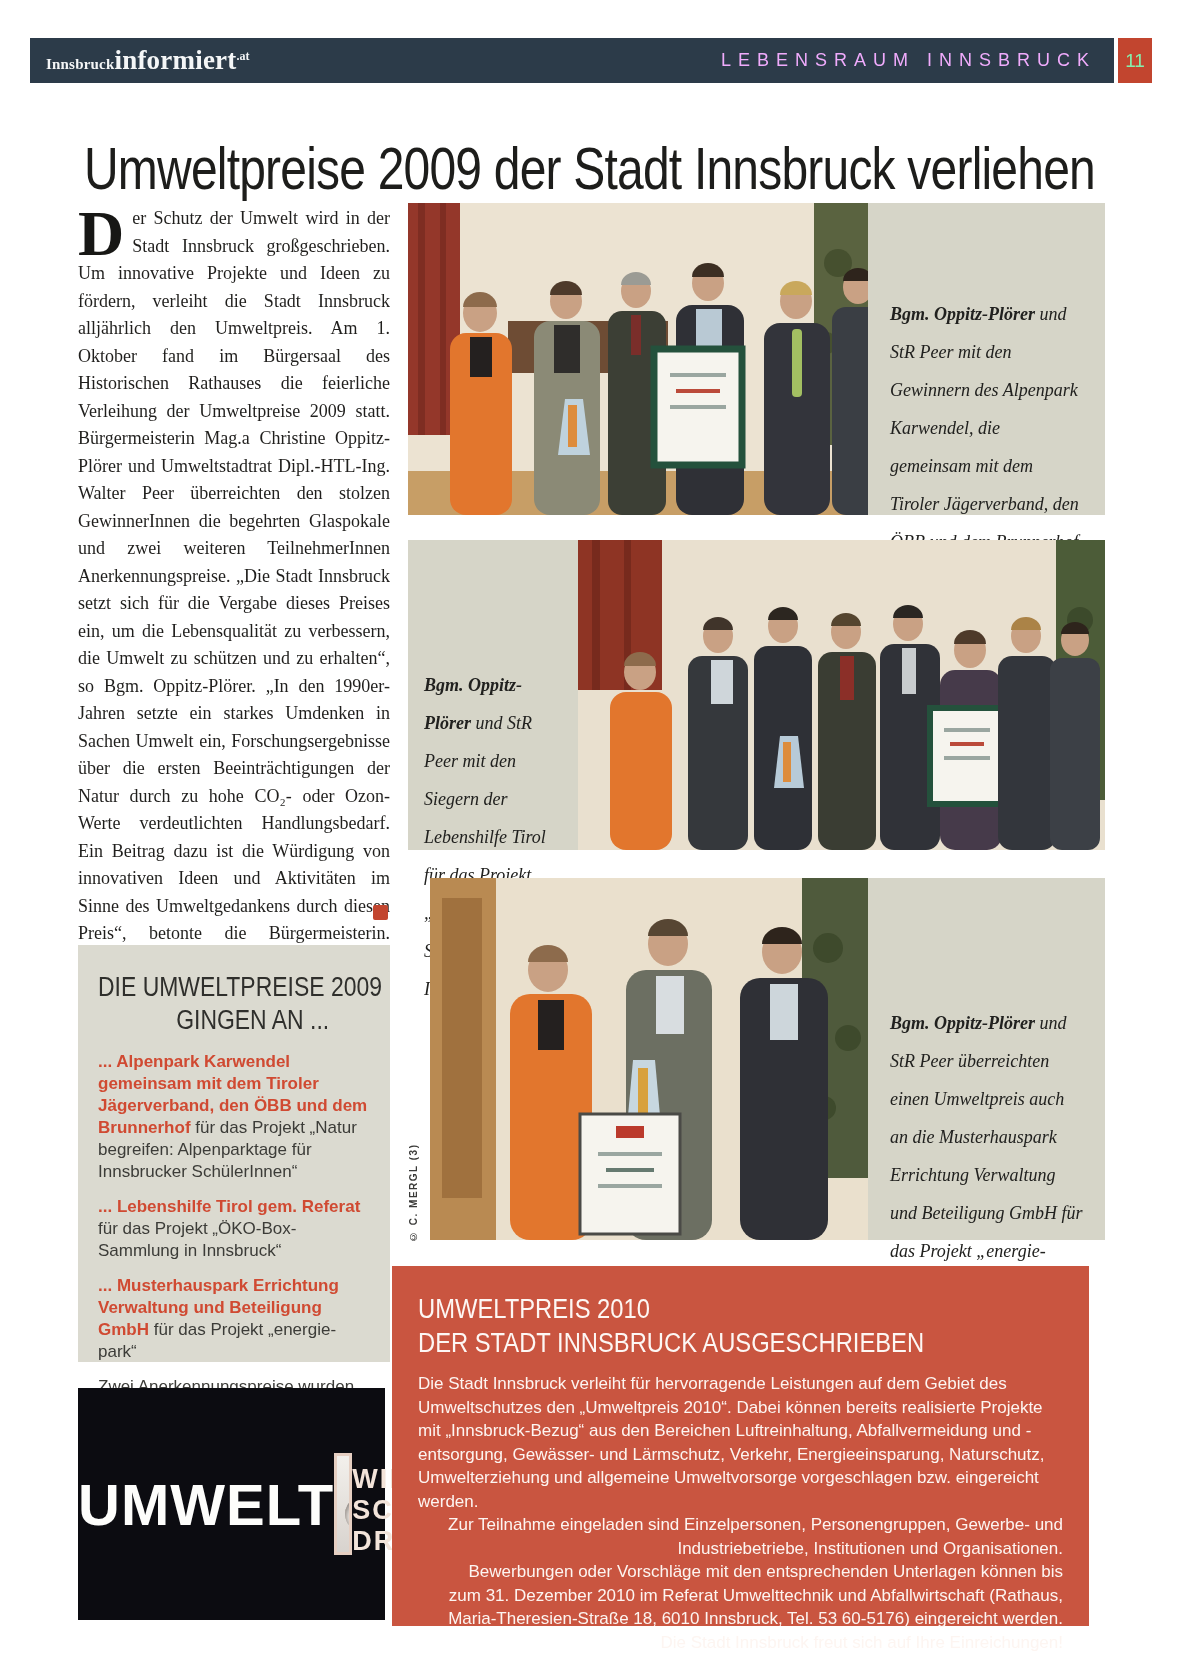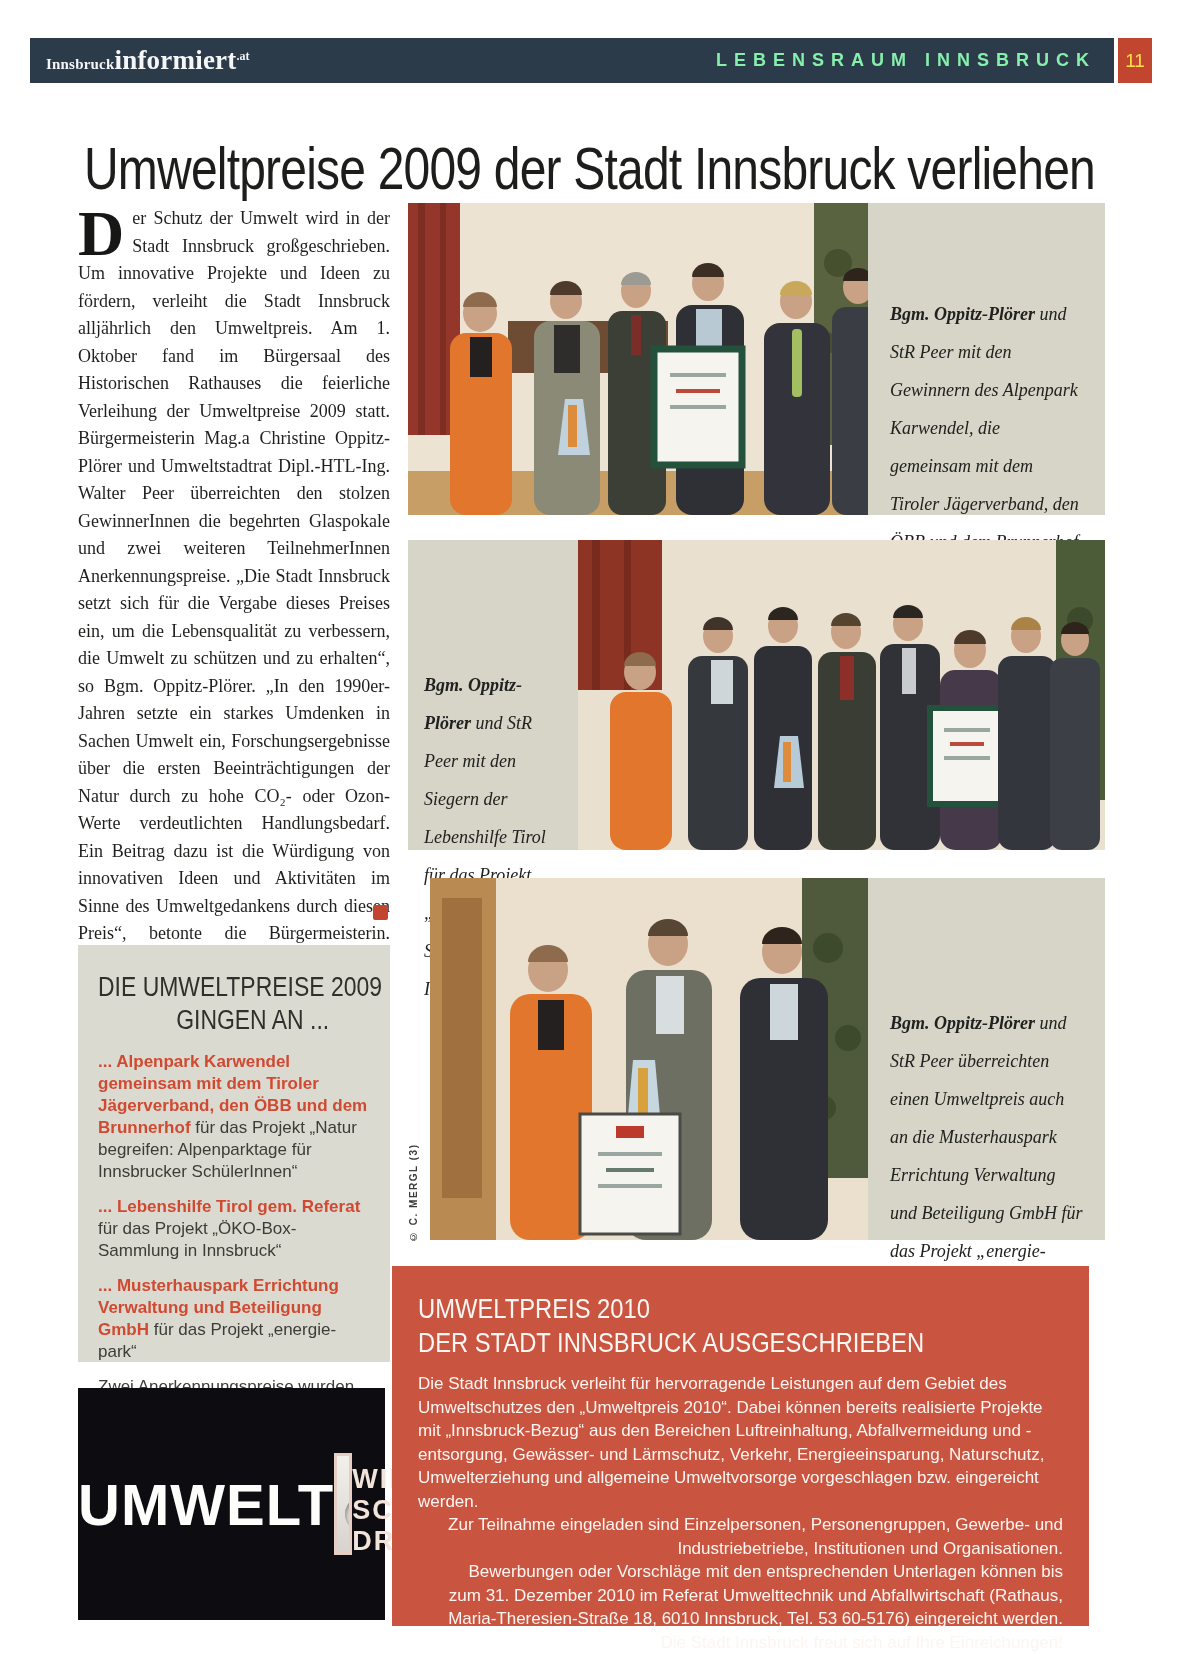--- a/index.html
+++ b/index.html
@@ -13,26 +13,26 @@
   .masthead {
     position:absolute; left:30px; top:38px; width:1122px; height:45px;
     background:#2c3b49; display:flex; align-items:center;
   }
   .brand { display:flex; align-items:baseline; padding-left:16px; color:#f4f6f7;
            font-family:"Liberation Serif", serif; }
   .brand .b-small { font-size:15px; font-weight:700; letter-spacing:.2px; }
   .brand .b-big   { font-size:27px; font-weight:700; letter-spacing:.2px; }
   .brand .b-tld   { font-size:12px; font-weight:700; position:relative; top:-9px; }
   .section-title {
-    margin-left:auto; color:#86efac; font-size:18px; letter-spacing:7px;
-    font-weight:700; padding-right:18px; white-space:nowrap;
+    margin-left:auto; color:#f0abfc; font-size:18px; letter-spacing:7px;
+    font-weight:400; padding-right:18px; white-space:nowrap;
   }
   .page-num {
     width:38px; height:45px; background:#c2452f; border-left:4px solid #ffffff;
-    color:#fde047; font-size:19px; display:flex; align-items:center; justify-content:center;
+    color:#86efac; font-size:19px; display:flex; align-items:center; justify-content:center;
   }
   
   .headline {
     position:absolute; left:84px; top:134px; white-space:nowrap;
     font-size:60px; font-weight:400; color:#1d1d1b;
     transform:scaleX(.8); transform-origin:0 50%; letter-spacing:-1px;
   }
   
   .article {
     position:absolute; left:78px; top:205px; width:312px; height:735px;

